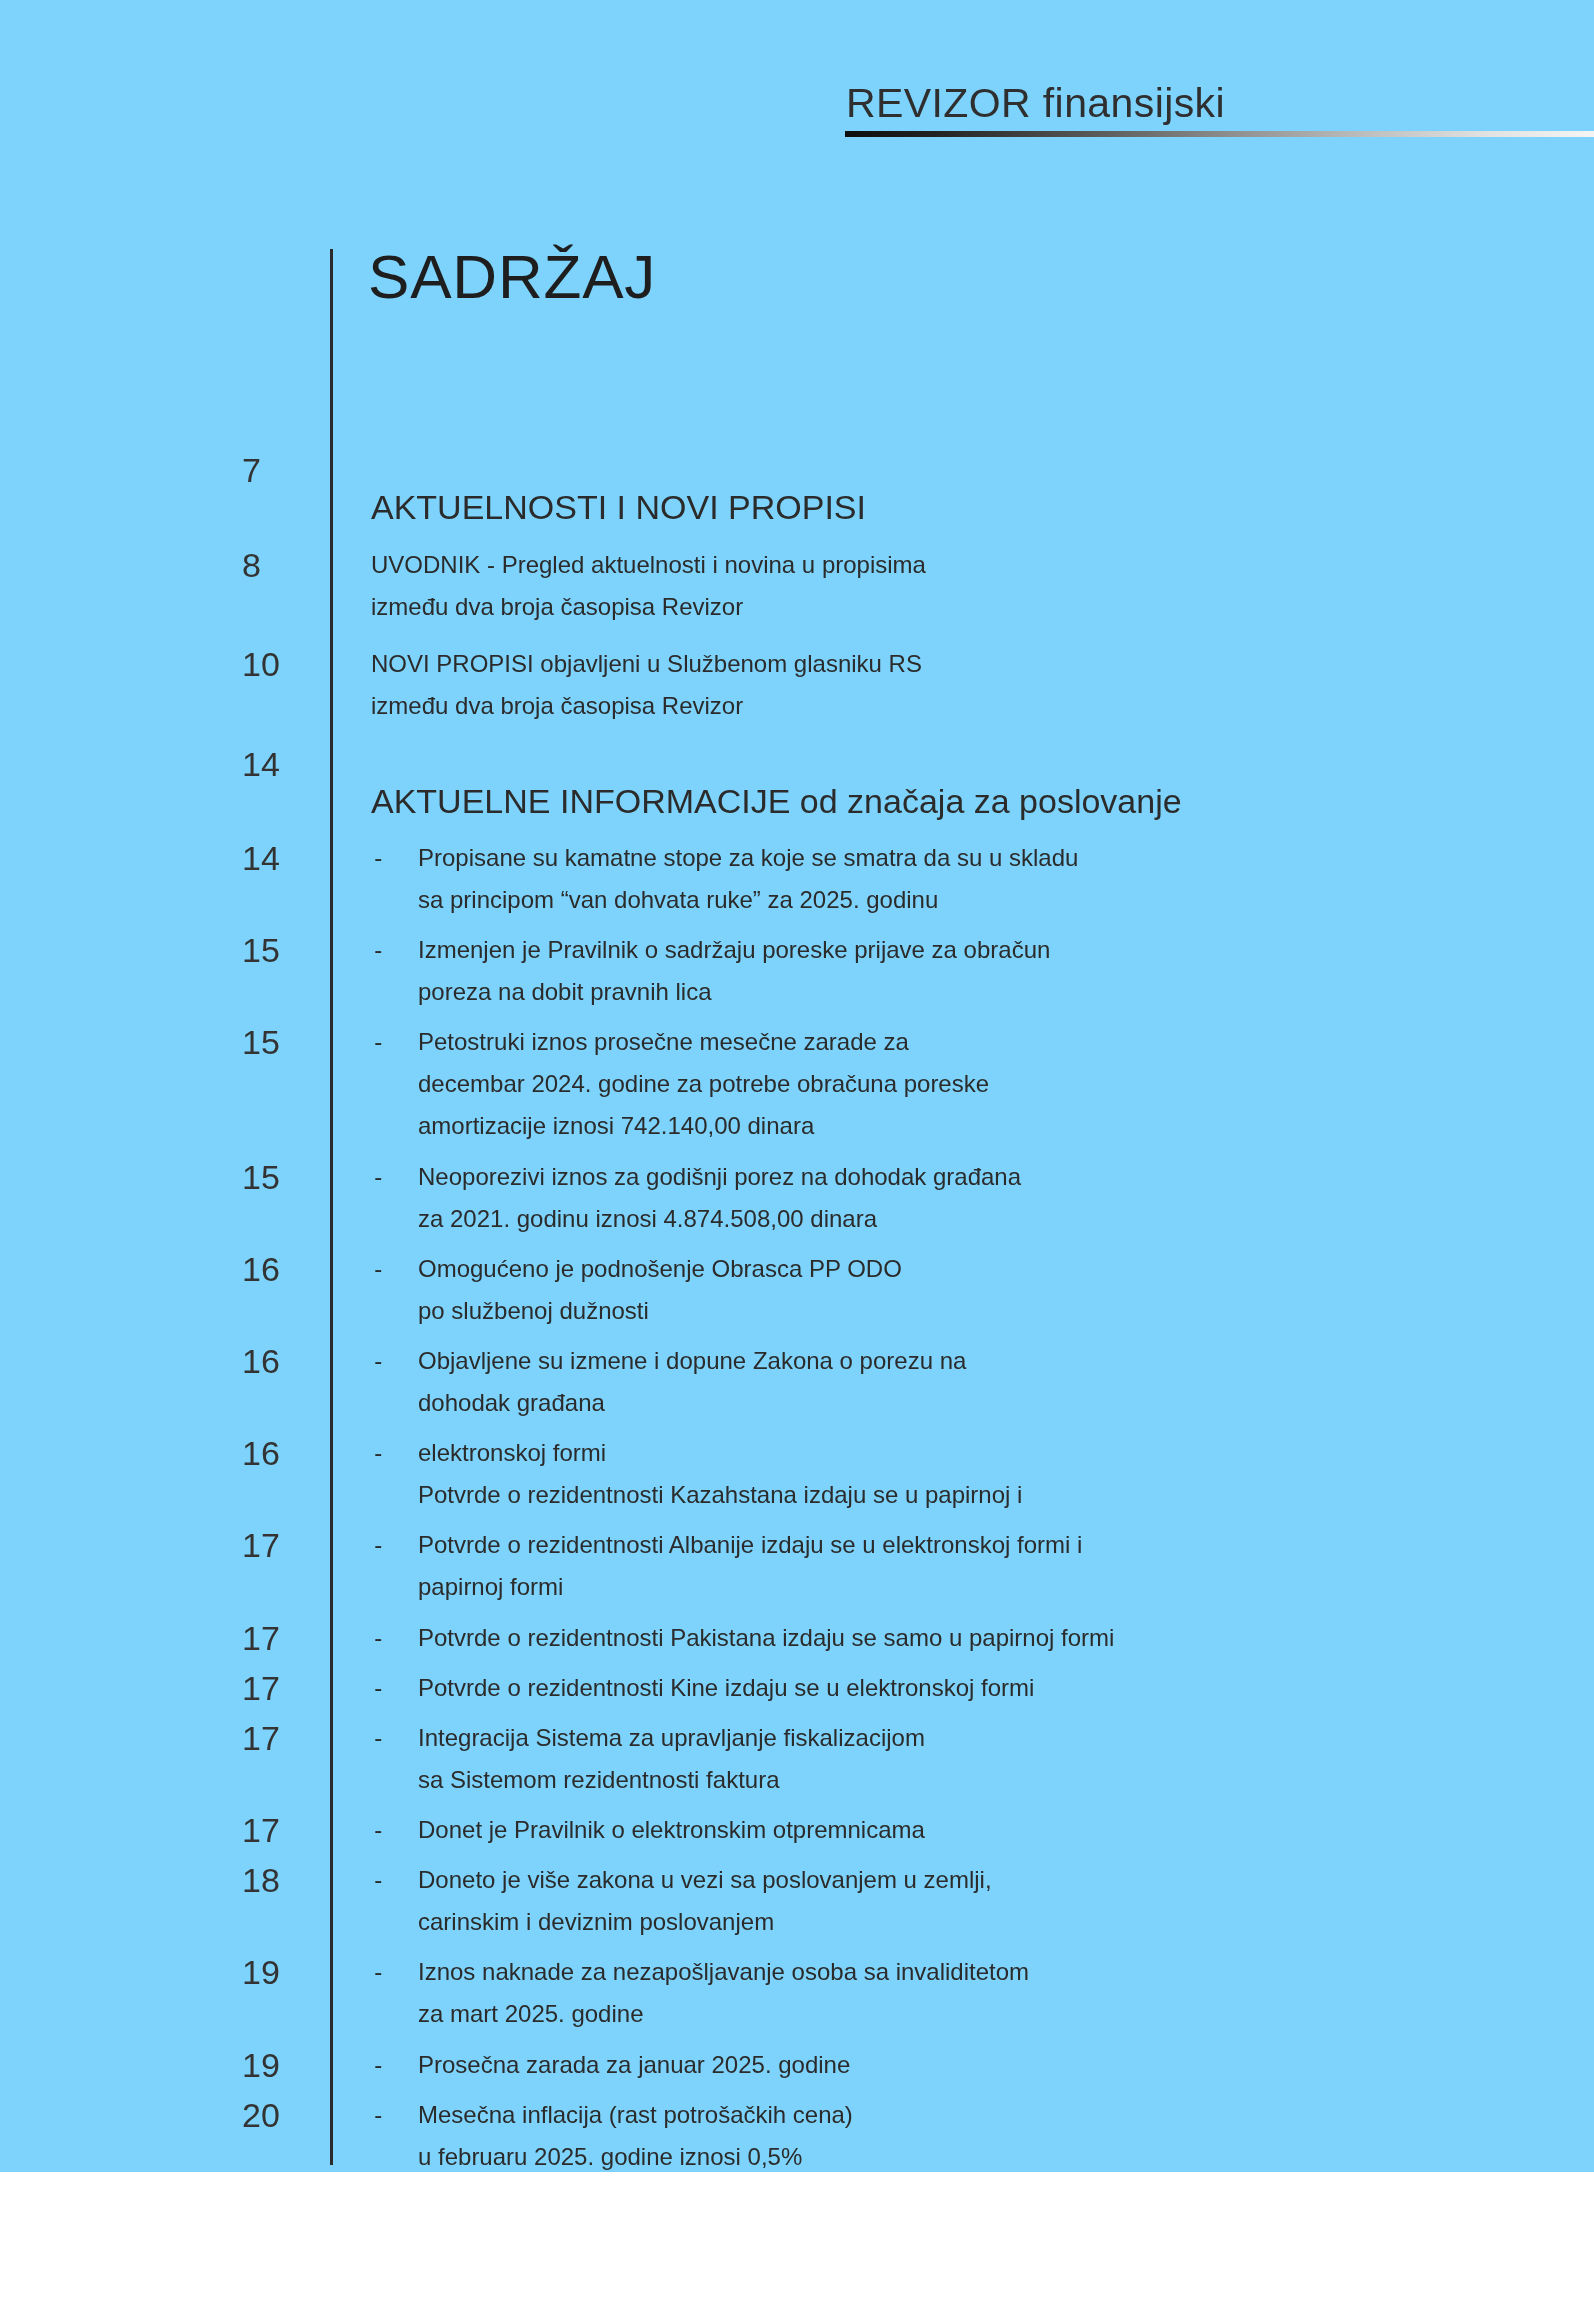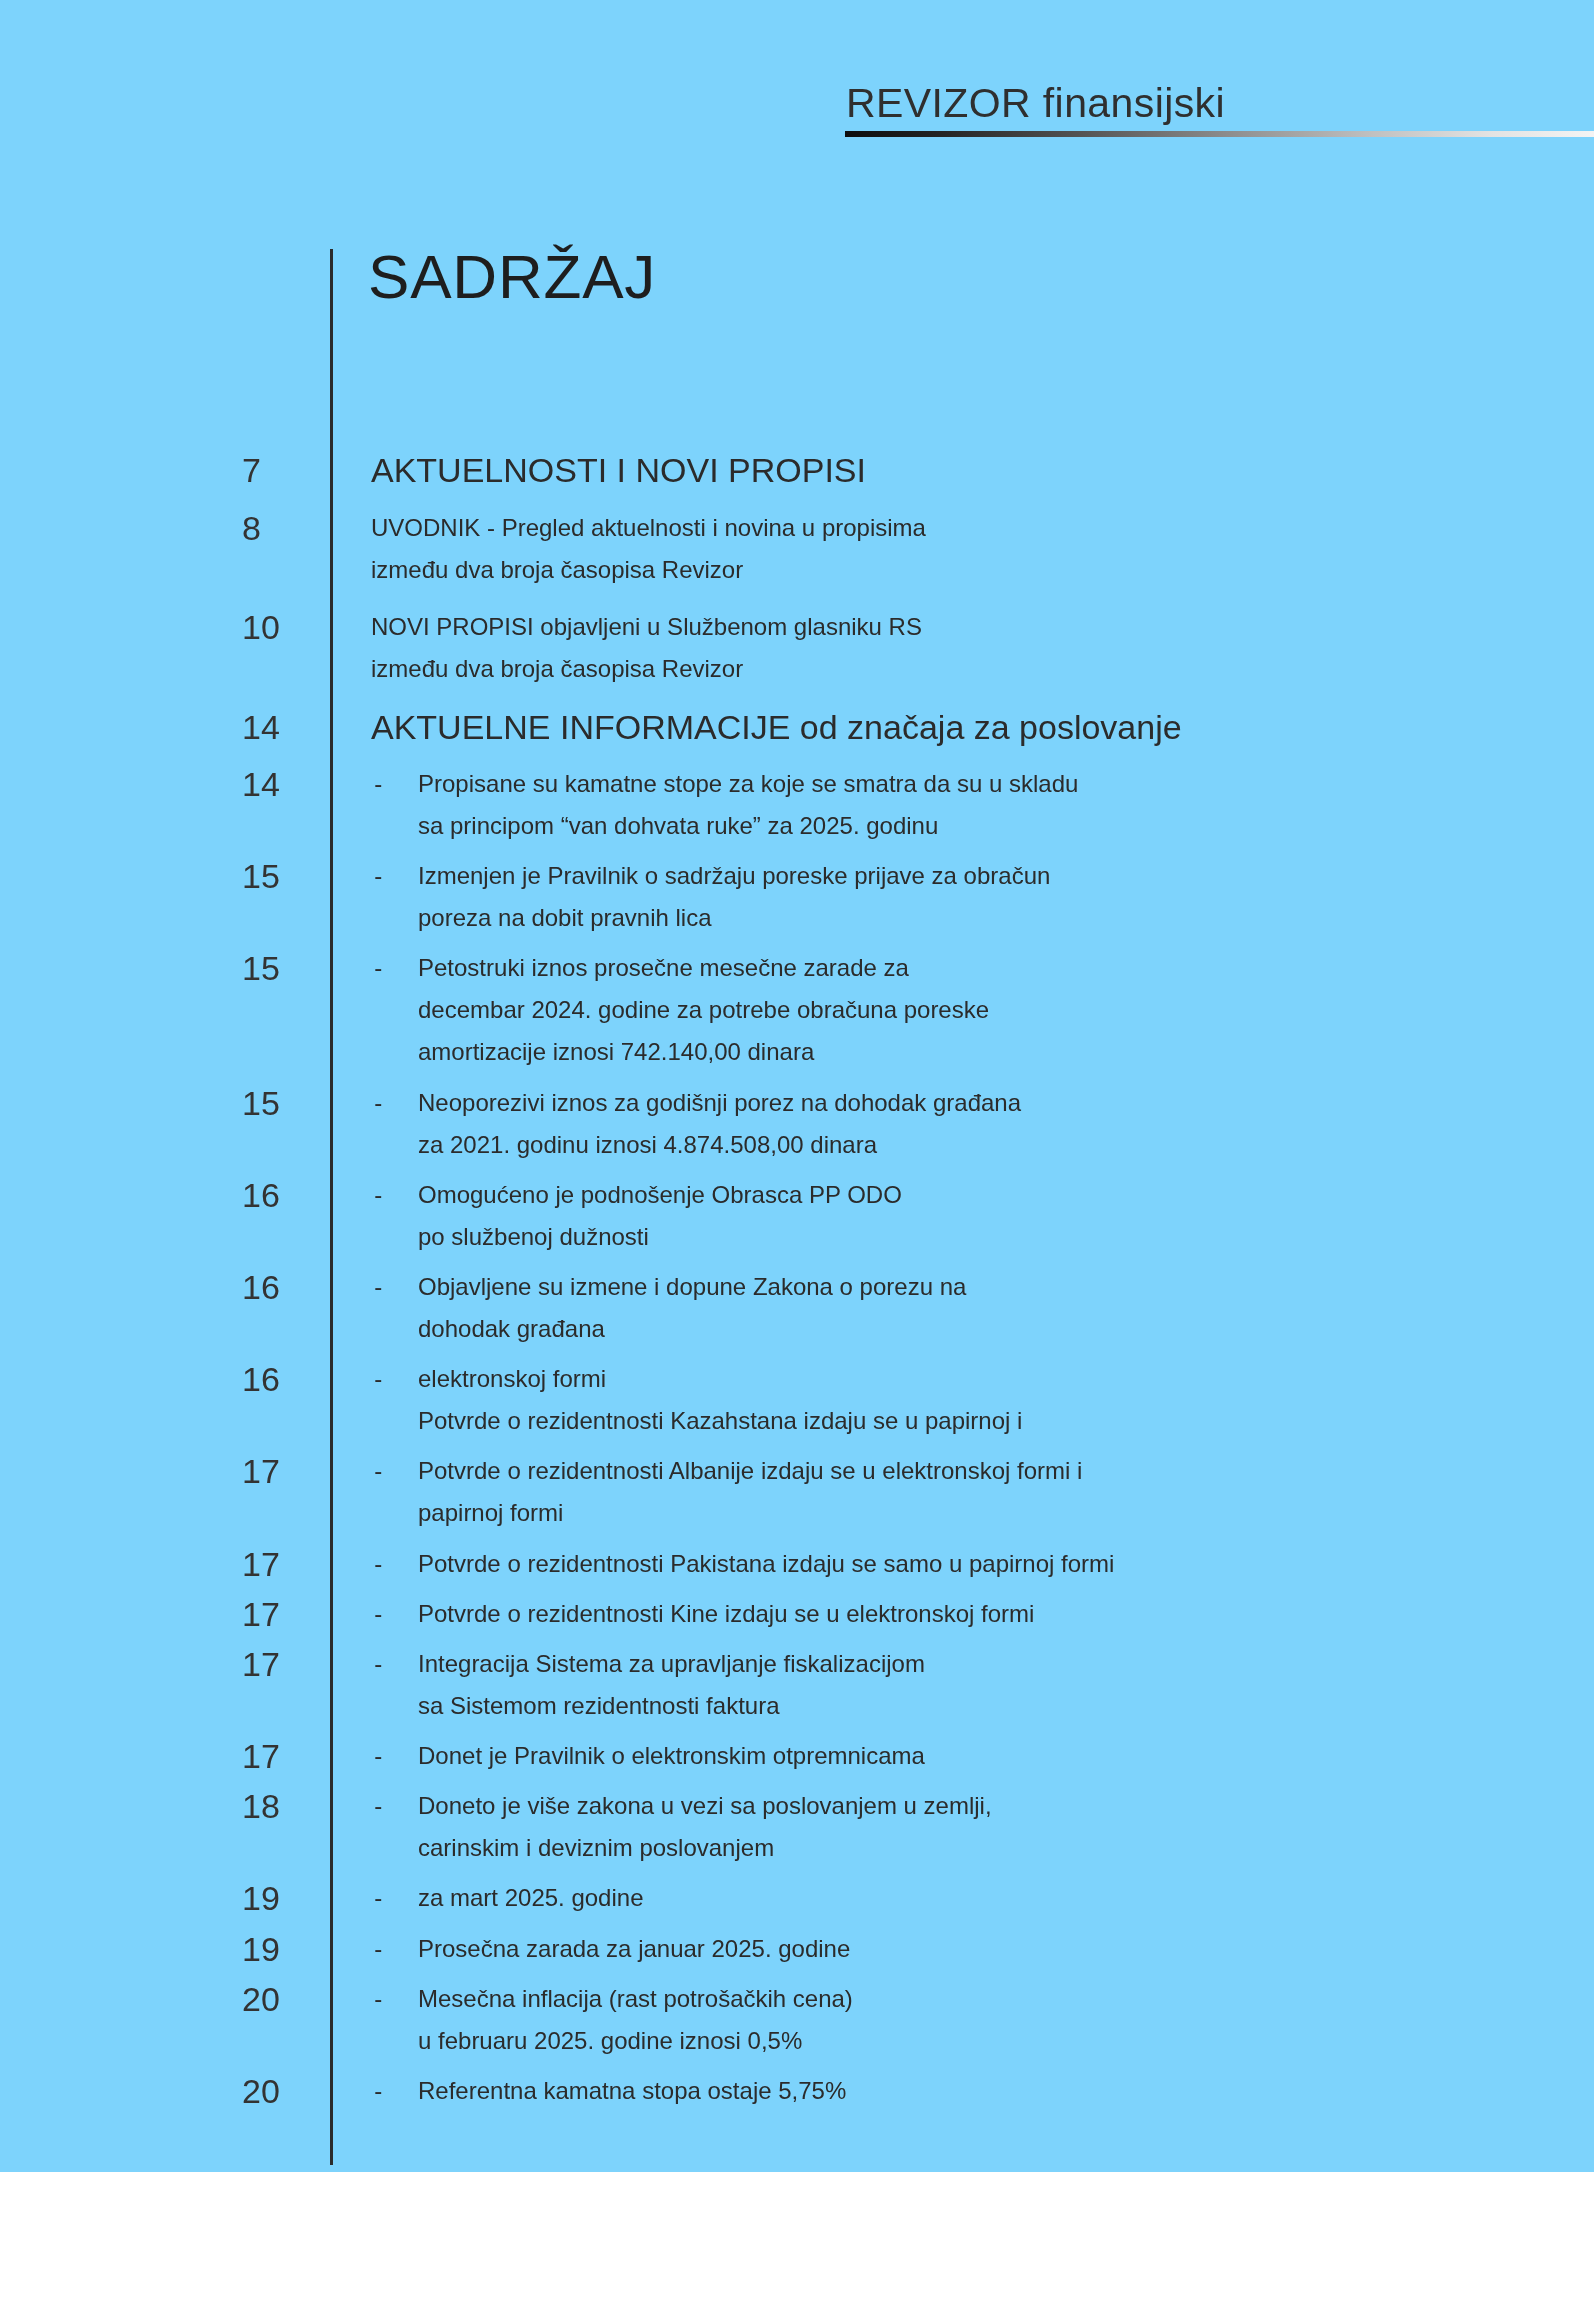--- a/index.html
+++ b/index.html
@@ -77,21 +77,21 @@
   .toc-page {
     font-size: 34px;
     line-height: 42px;
     color: #333333;
   }
   .toc-text {
     font-size: 24px;
     line-height: 42px;
     color: #2b2b2b;
   }
-  .row-header .toc-text { font-size: 34px; }
+  .row-header .toc-text { font-size: 34px; margin-top: 37px; }
   .toc-line { white-space: nowrap; }
 
   .row-sub .toc-text { position: relative; padding-left: 47px; }
   .dash {
     position: absolute;
     left: 3.3px;
     top: 0;
     line-height: 42px;
   }
 </style>
@@ -234,20 +234,21 @@
         <div class="toc-text">
           <span class="dash">-</span>
           <div class="toc-line">Doneto je više zakona u vezi sa poslovanjem u zemlji,</div>
           <div class="toc-line">carinskim i deviznim poslovanjem</div>
         </div>
       </div>
       <div class="toc-row row-sub">
         <div class="toc-page">19</div>
         <div class="toc-text">
           <span class="dash">-</span>
+          <div class="toc-line">Iznos naknade za nezapošljavanje osoba sa invaliditetom</div>
           <div class="toc-line">za mart 2025. godine</div>
         </div>
       </div>
       <div class="toc-row row-sub">
         <div class="toc-page">19</div>
         <div class="toc-text">
           <span class="dash">-</span>
           <div class="toc-line">Prosečna zarada za januar 2025. godine</div>
         </div>
       </div>

